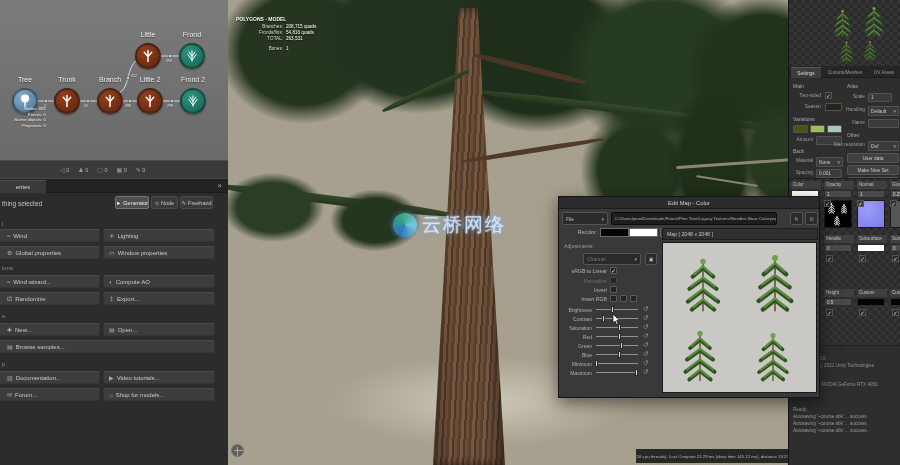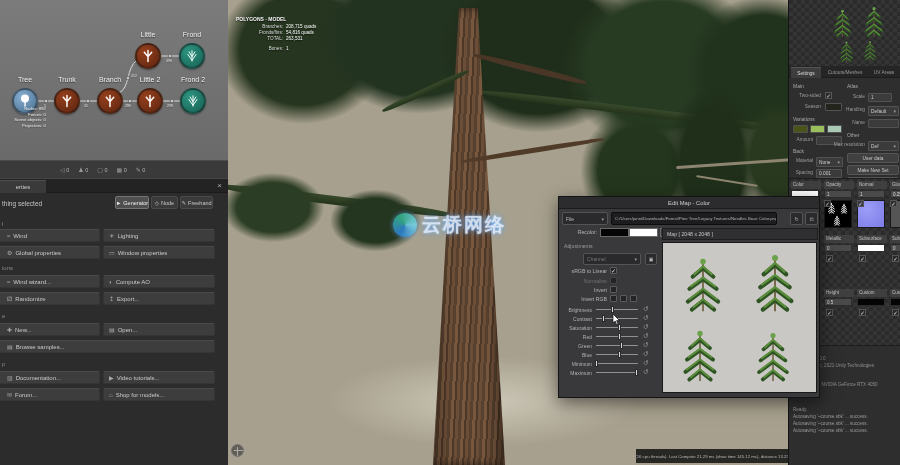--- a/index.html
+++ b/index.html
@@ -42,21 +42,21 @@
   .twig{position:absolute;background:#8d8570;border-radius:2px}
   #trunk{position:absolute;left:205px;top:8px;width:72px;height:457px;clip-path:polygon(36% 0,62% 0,100% 100%,0 100%);background:repeating-linear-gradient(93deg,#6b4e38 0 3px,#57402d 3px 6px,#77583f 6px 9px,#4d3727 9px 11px);box-shadow:inset -10px 0 10px rgba(0,0,0,.35),inset 10px 0 10px rgba(0,0,0,.25)}
   #gshadow{position:absolute;left:40px;top:338px;width:430px;height:127px;background:radial-gradient(ellipse closest-side,rgba(230,226,211,.6),rgba(230,226,211,0) 72%)}
   #vstats{position:absolute;left:8px;top:16px;z-index:5;text-shadow:0 1px 1px rgba(0,0,0,.65)}
   #vstats .hdr{font-size:5px;font-weight:bold;color:#f4f4f4;margin-bottom:2px}
   #vstats .row{display:grid;grid-template-columns:50px auto;font-size:4.6px;line-height:6px}
   #vstats .rl{text-align:right;padding-right:3px;color:#ddd}
   #vstats .rv{color:#fff}
   #wmark{position:absolute;left:165px;top:212px;display:flex;align-items:center;gap:5px;z-index:10;opacity:.9}
   #wlogo{width:24px;height:24px;border-radius:50%;background:conic-gradient(from 210deg,#2e7fd0,#35b08a,#79d3e8,#2e7fd0);box-shadow:0 0 5px rgba(90,170,255,.7)}
-  #wtext{font-size:19px;font-weight:bold;color:#dcebff;text-shadow:0 0 6px #4aa0ff,0 0 2px #fff;letter-spacing:2px}
+  #wtext{font-size:19px;font-weight:normal;color:#dcebff;text-shadow:0 0 6px #4aa0ff,0 0 2px #fff;letter-spacing:2px}
   #vstatus{position:absolute;left:408px;top:449px;width:152px;height:14px;background:rgba(22,22,22,.88);color:#b8b8b8;font-size:4.3px;display:flex;align-items:center;justify-content:center;white-space:nowrap;overflow:hidden}
   #compass{position:absolute;left:3px;top:444px;width:13px;height:13px;border-radius:50%;border:1px solid #777;background:rgba(40,40,40,.55)}
   #compass:before{content:"";position:absolute;left:5px;top:2px;width:1px;height:9px;background:#aaa}
   #compass:after{content:"";position:absolute;left:2px;top:5px;width:9px;height:1px;background:#aaa}
   
   #dialog{left:558px;top:196px;width:262px;height:202px;background:#39393b;border:1px solid #141414;box-shadow:0 5px 16px rgba(0,0,0,.5);z-index:40}
   #dtitle{position:absolute;left:0;top:0;width:100%;height:12px;background:#2c2c2e;border-bottom:1px solid #1c1c1c;color:#cfcfcf;font-size:5.8px;text-align:center;line-height:12px}
   .dbox{position:absolute;background:#2a2a2c;border:1px solid #545454;border-radius:2px;color:#bbb;font-size:5px;display:flex;align-items:center;padding:0 3px;overflow:hidden;white-space:nowrap}
   .dlabel{position:absolute;font-size:5.2px;color:#b4b4b4;text-align:right;white-space:nowrap}
   .caret{margin-left:auto;font-size:5px;color:#999}

